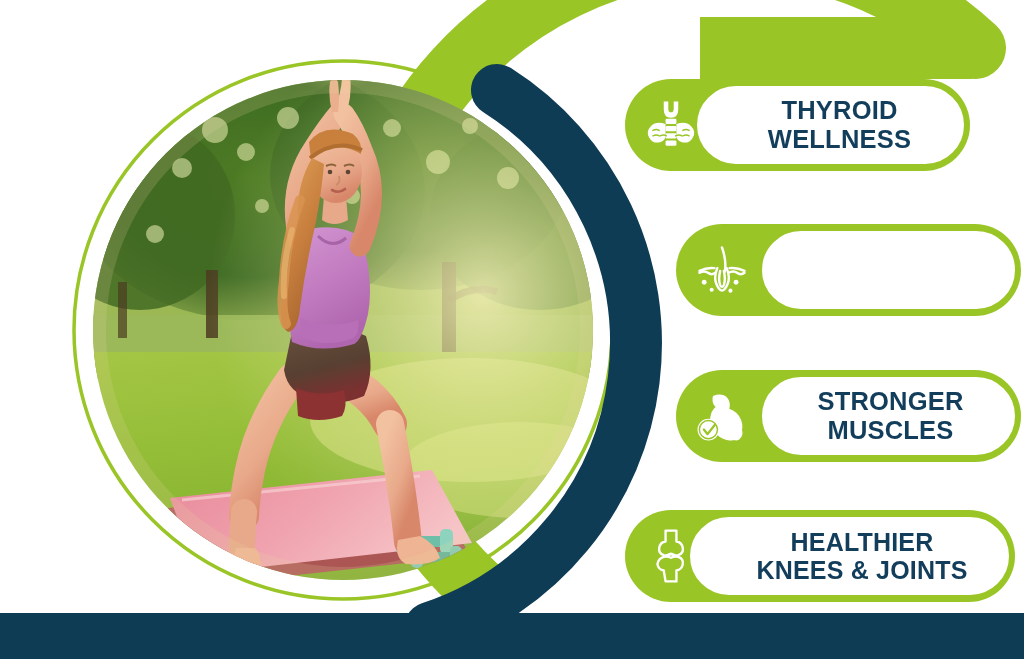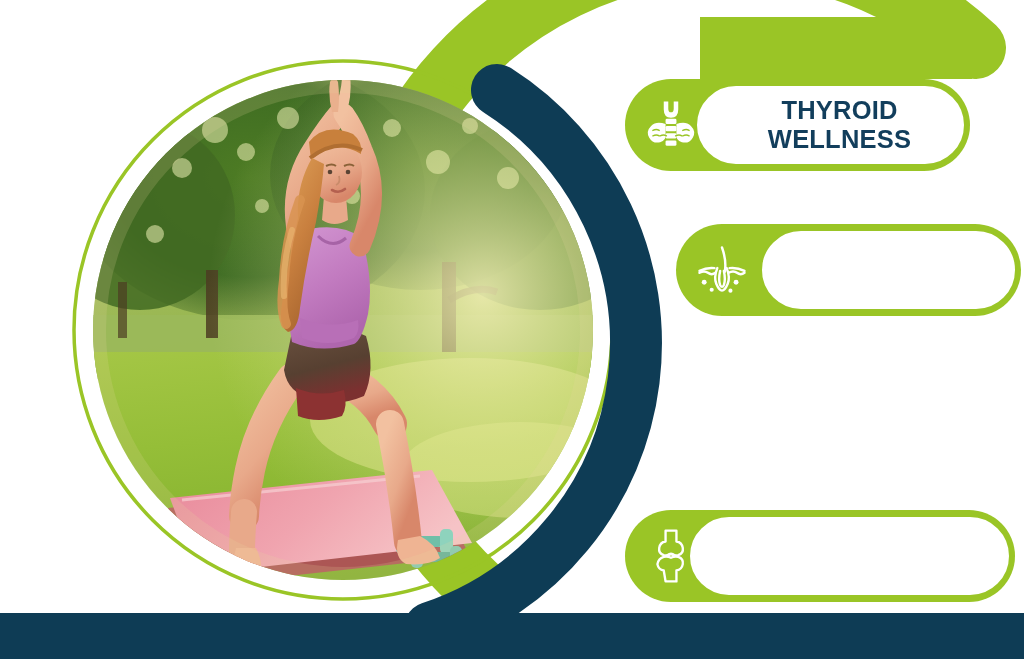--- a/index.html
+++ b/index.html
@@ -323,29 +323,49 @@
           <g fill="#FFFFFF">
             <circle cx="13" cy="45" r="2.6"></circle>
             <circle cx="21" cy="53" r="2.2"></circle>
             <circle cx="47" cy="45" r="2.6"></circle>
             <circle cx="41" cy="54" r="2.2"></circle>
           </g>
         </svg>
       </div>
     </div>
 
+    <div class="badge" id="badge-3">
+      <div class="badge-shell"></div>
+      <div class="badge-plate"></div>
+      <div class="badge-icon">
+        <svg viewBox="0 0 64 64" width="58" height="58">
+          <g fill="#FFFFFF">
+            <path d="M22 10 q10 -4 16 2 q4 5 2 12 q9 3 13 12 q4 10 -2 18 q-4 6 -11 5 q-8 -1 -14 -7
+                     q-8 -8 -7 -18 q1 -8 6 -12 q-5 -4 -3 -12 Z"></path>
+            <path d="M44 40 q8 1 10 7 q2 7 -3 11 q-5 3 -8 -2 q-2 -5 1 -16 Z"></path>
+            <circle cx="17" cy="47" r="12"></circle>
+          </g>
+          <circle cx="17" cy="47" r="10" fill="none" stroke="#9AC526" stroke-width="1.6"></circle>
+          <path d="M12 47 l4 5 l8 -10" stroke="#9AC526" stroke-width="2.6" fill="none" stroke-linecap="round" stroke-linejoin="round"></path>
+        </svg>
+      </div>
+      <div class="badge-label">STRONGER
+MUSCLES</div>
+    </div>
 
     <div class="badge" id="badge-4">
       <div class="badge-shell"></div>
       <div class="badge-plate"></div>
       <div class="badge-icon">
         <svg viewBox="0 0 64 64" width="58" height="58">
           <g fill="none" stroke="#FFFFFF" stroke-width="2.6" stroke-linejoin="round" stroke-linecap="round">
             <path d="M26 4 h12 v12 q6 1 7 7 q1 6 -5 8 q-4 1 -8 -1 q-4 2 -8 1 q-6 -2 -5 -8 q1 -6 7 -7 Z"></path>
             <path d="M26 60 h12 v-12 q6 -1 7 -7 q1 -6 -5 -8 q-4 -1 -8 1 q-4 -2 -8 -1 q-6 2 -7 8 q1 6 7 7 Z"></path>
             <path d="M28 31 q4 -3 8 0"></path>
           </g>
         </svg>
       </div>
+      <div class="badge-label">HEALTHIER
+KNEES &amp; JOINTS</div>
     </div>
 
   </div>
 </div>
 
 </body></html>

